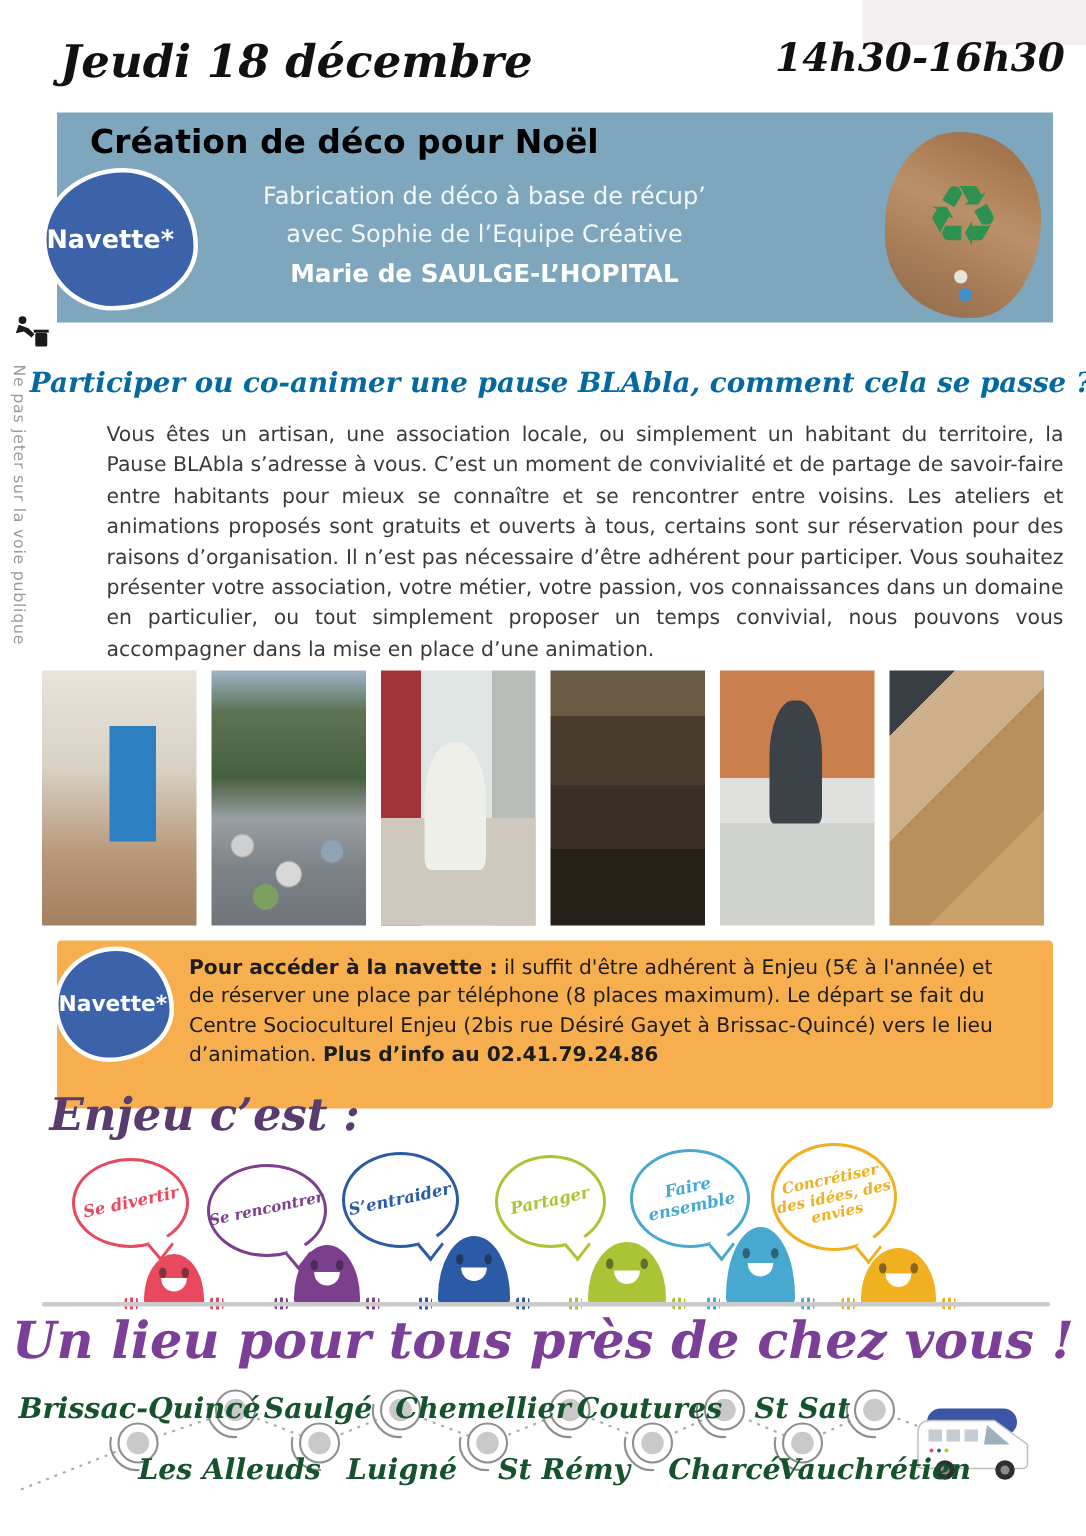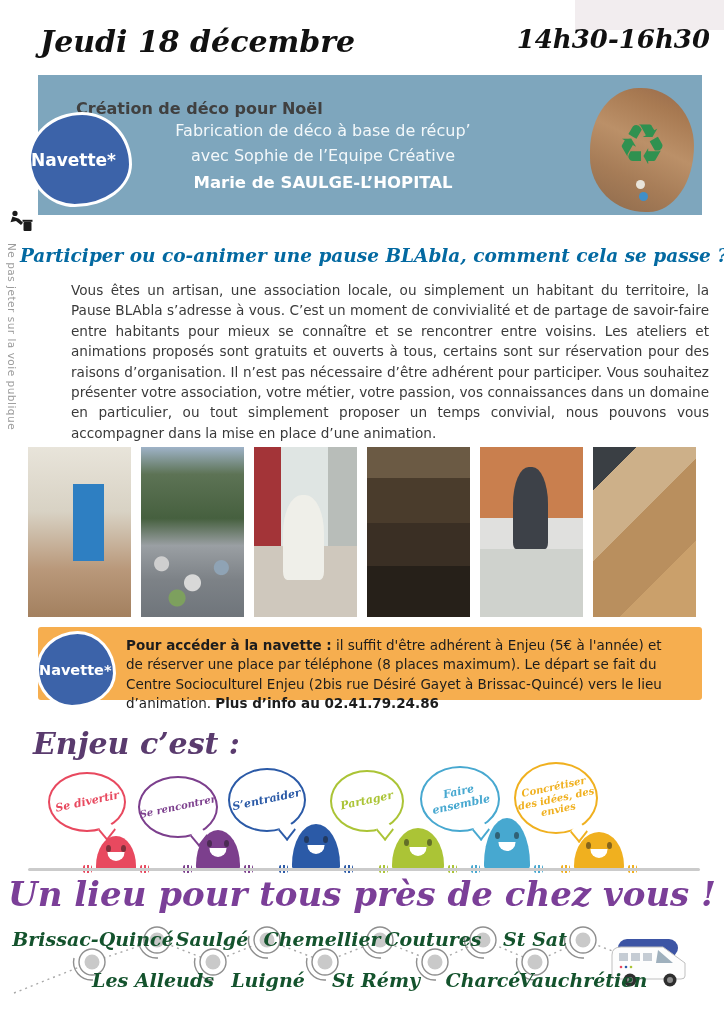--- a/index.html
+++ b/index.html
@@ -7,21 +7,21 @@
         font-family:"DejaVu Sans","Liberation Sans",sans-serif;}
   .script{font-family:"DejaVu Serif","Liberation Serif",serif;font-style:italic;font-weight:700;}
 
   
   .corner-strip{position:absolute;left:575px;top:0;width:149px;height:30px;background:#f2edef;}
   .date-title{position:absolute;left:40px;top:24px;font-size:30px;color:#111;}
   .time-title{position:absolute;right:14px;top:24px;font-size:26px;color:#111;}
 
   
   .event-panel{position:absolute;left:38px;top:75px;width:664px;height:140px;background:var(--c,#7ea6bd);}
-  .event-title{position:absolute;left:22px;top:8px;margin:16px;font-size:16px;font-weight:700;color:#404040;}
+  .event-title{position:absolute;left:22px;top:8px;margin:0;font-size:22px;font-weight:700;color:#000000;}
   .event-sub{position:absolute;left:70px;width:430px;text-align:center;color:#f3f8fa;font-size:16px;}
   .sub1{top:46px;} .sub2{top:71px;} .sub3{top:98px;font-weight:700;color:#ffffff;font-size:16.5px;}
   .recycle-photo{position:absolute;left:590px;top:88px;width:104px;height:124px;
       border-radius:48% 52% 45% 55% / 52% 48% 55% 45%;
       background:linear-gradient(25deg,#8d6a4c 0%,#a67c57 30%,#bb9068 55%,#a87a52 80%,#96684a 100%);}
   .recycle-icon{position:absolute;left:50%;top:46%;transform:translate(-50%,-50%);
       font-size:56px;line-height:1;color:#2f9150;font-family:"DejaVu Sans",sans-serif;}
   .cap{position:absolute;border-radius:50%;}
   .cap.white{left:46px;top:92px;width:9px;height:9px;background:#e8e4da;}
   .cap.blue{left:49px;top:104px;width:9px;height:9px;background:#3f8fc9;}
@@ -55,21 +55,21 @@
                  radial-gradient(circle at 35% 75%,#7da05e 0 8px,transparent 9px);}
   .p3{left:254px;background:linear-gradient(180deg,rgba(0,0,0,0) 0 58%,#cfc8bd 58% 100%),
       linear-gradient(90deg,#a33438 0 26%,#dfe5e3 26% 72%,#b8bdb9 72% 100%);}
   .p3 .ph-person{position:absolute;left:28%;top:28%;width:40%;height:50%;border-radius:45% 45% 10% 10%;background:#efefe9;}
   .p4{left:367px;background:linear-gradient(180deg,#6b5a44 0 18%,#4a3c2c 18% 45%,#3a2f24 45% 70%,#262019 70% 100%);}
   .p5{left:480px;background:linear-gradient(180deg,#c97f4e 0 42%,#e0e0de 42% 60%,#cfd2cd 60% 100%);}
   .p5 .ph-person{position:absolute;left:32%;top:12%;width:34%;height:48%;border-radius:45% 45% 8% 8%;background:#3d4148;}
   .p6{left:593px;background:linear-gradient(135deg,#3a3f44 0 16%,#cdb089 16% 42%,#b98f5e 42% 72%,#caa06b 72% 100%);}
 
   
-  .shuttle-panel{position:absolute;left:38px;top:627px;width:664px;height:73px;background:var(--c,#f6ae4f);border-radius:3px;}
+  .shuttle-panel{position:absolute;left:38px;top:627px;width:664px;height:112px;background:var(--c,#f6ae4f);border-radius:3px;}
   .shuttle-text{position:absolute;left:88px;top:9px;width:552px;margin:0;
       font-size:13.5px;line-height:1.43;color:#1d1d1d;}
   .shuttle-text b{font-weight:700;}
 
   
   .enjeu-heading{position:absolute;left:33px;top:726px;margin:0;font-size:30px;color:var(--c,#5a3b6e);}
   .bubble{position:absolute;background:#fff;border:2.5px solid var(--c);border-radius:50%;
       display:flex;align-items:center;justify-content:center;text-align:center;color:var(--c);
       box-sizing:border-box;}
   .bubble span{display:block;transform:rotate(-12deg);white-space:nowrap;line-height:1.15;}

